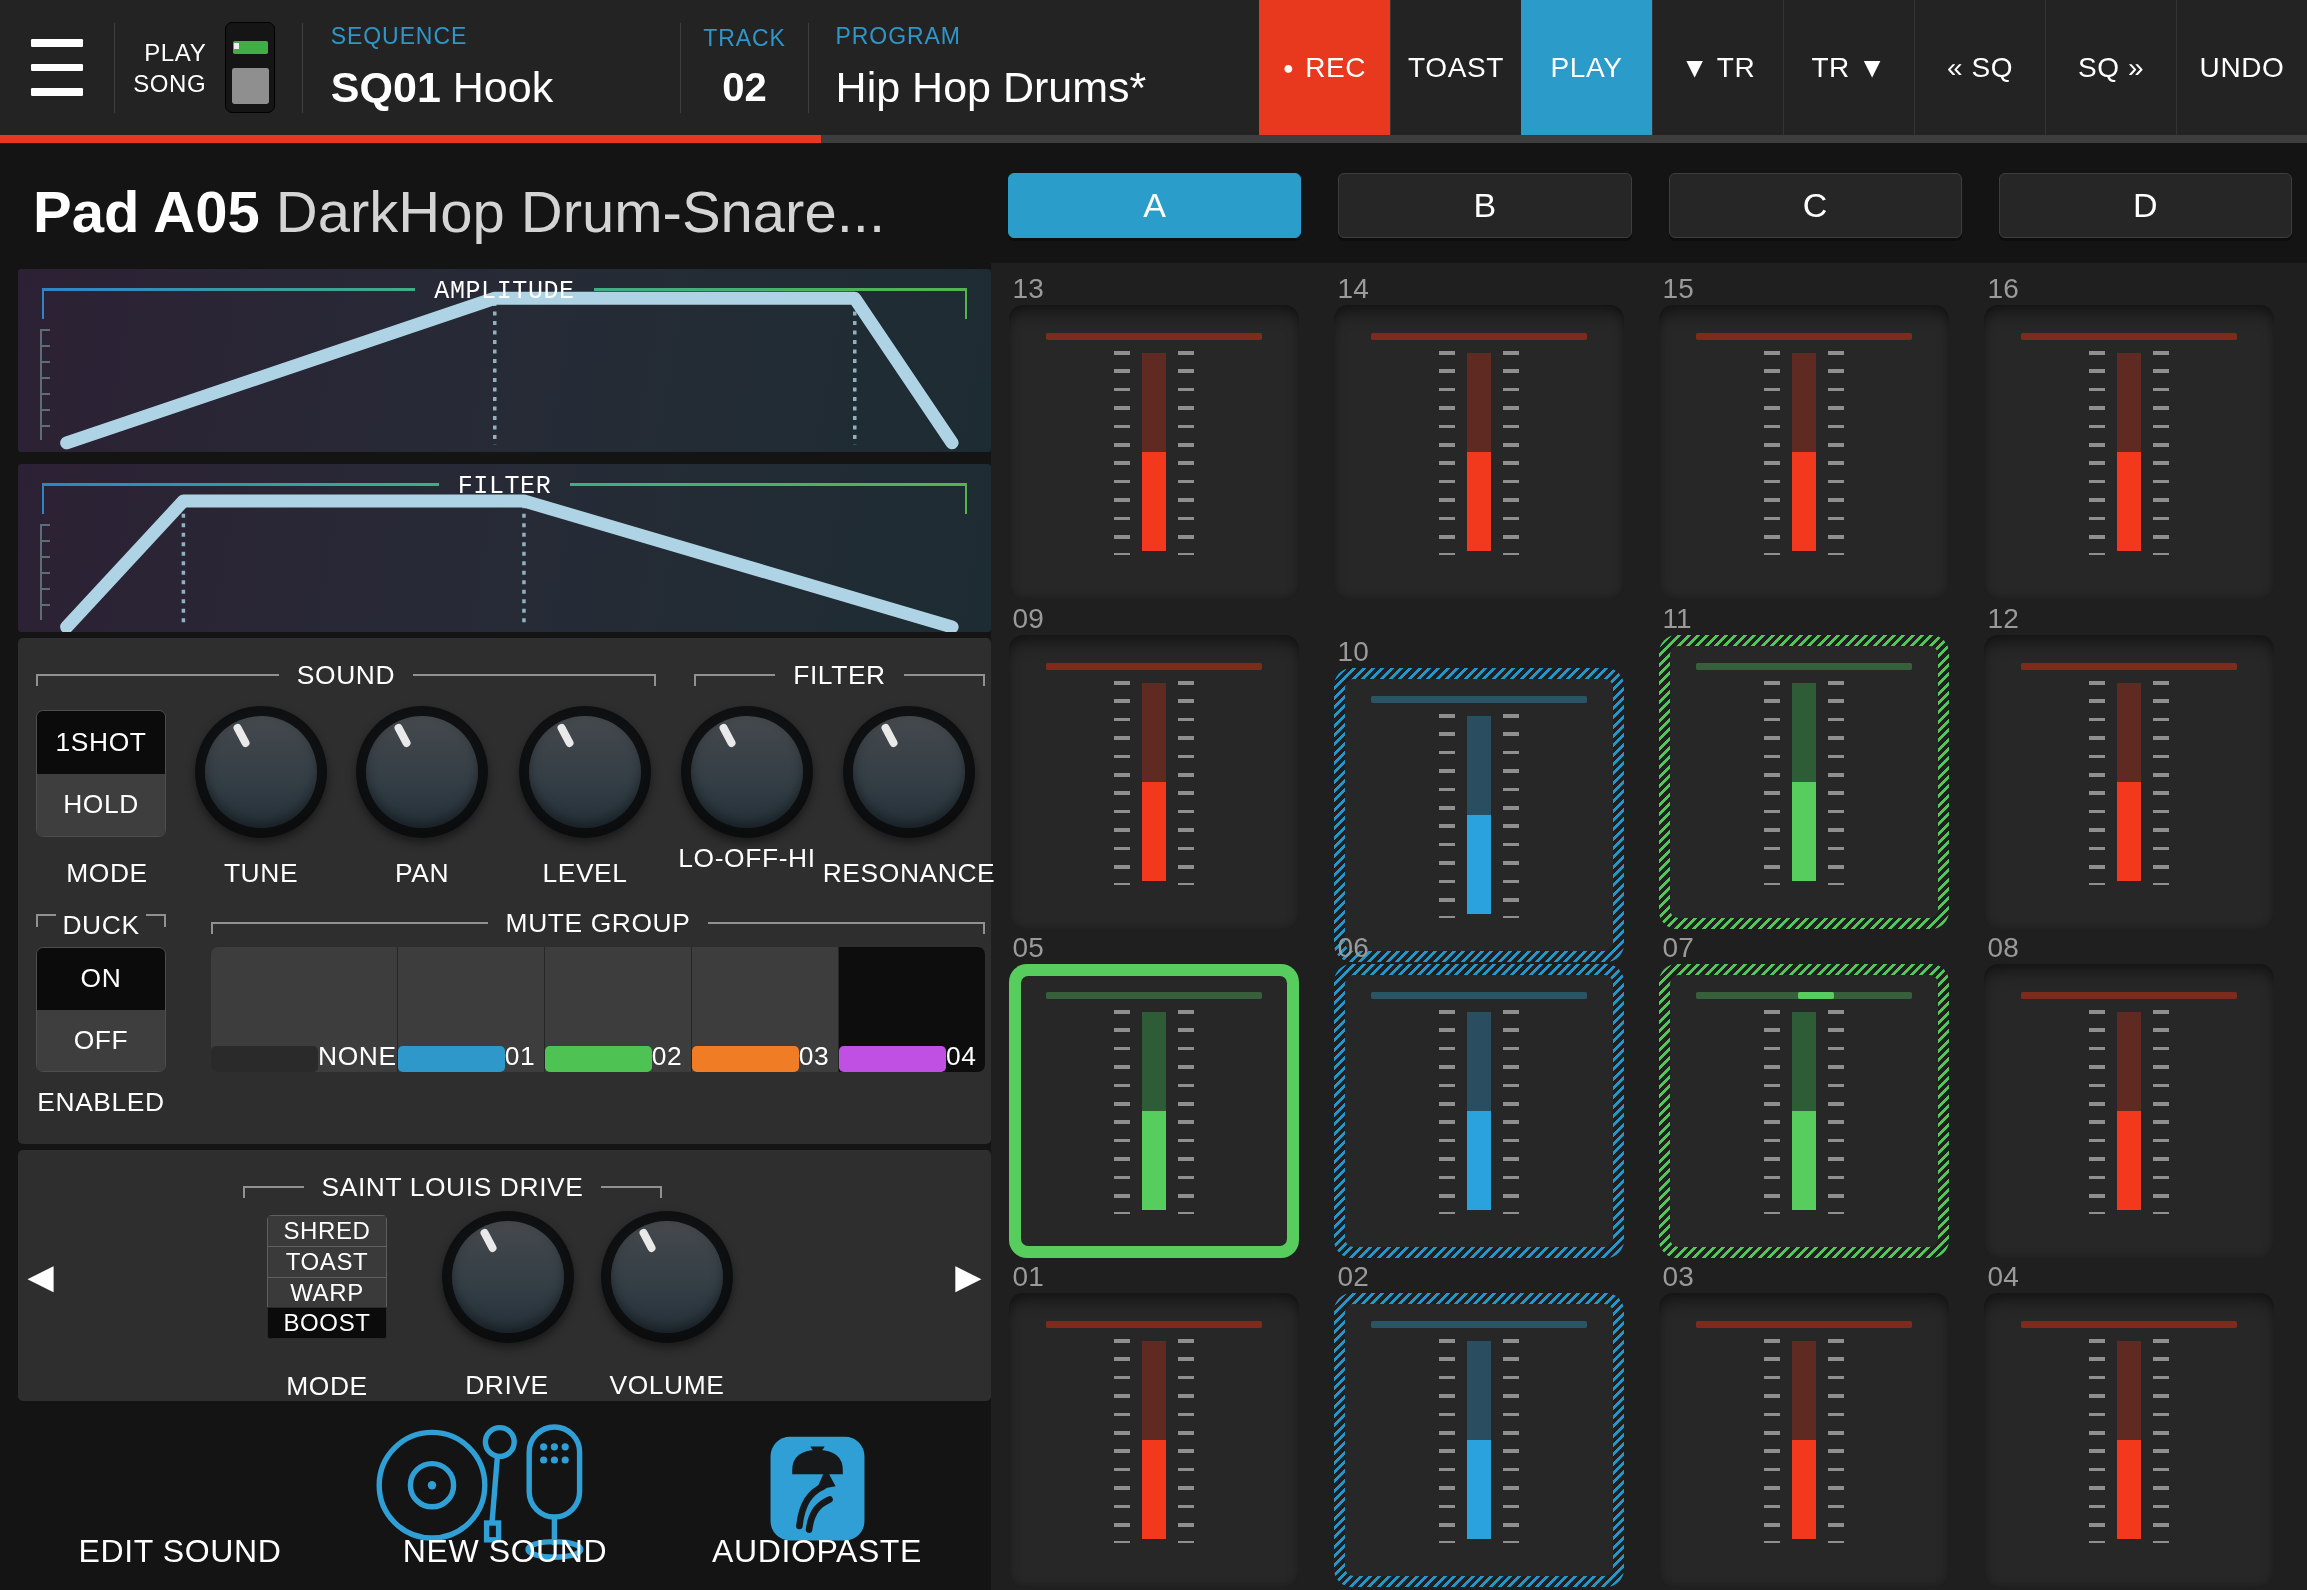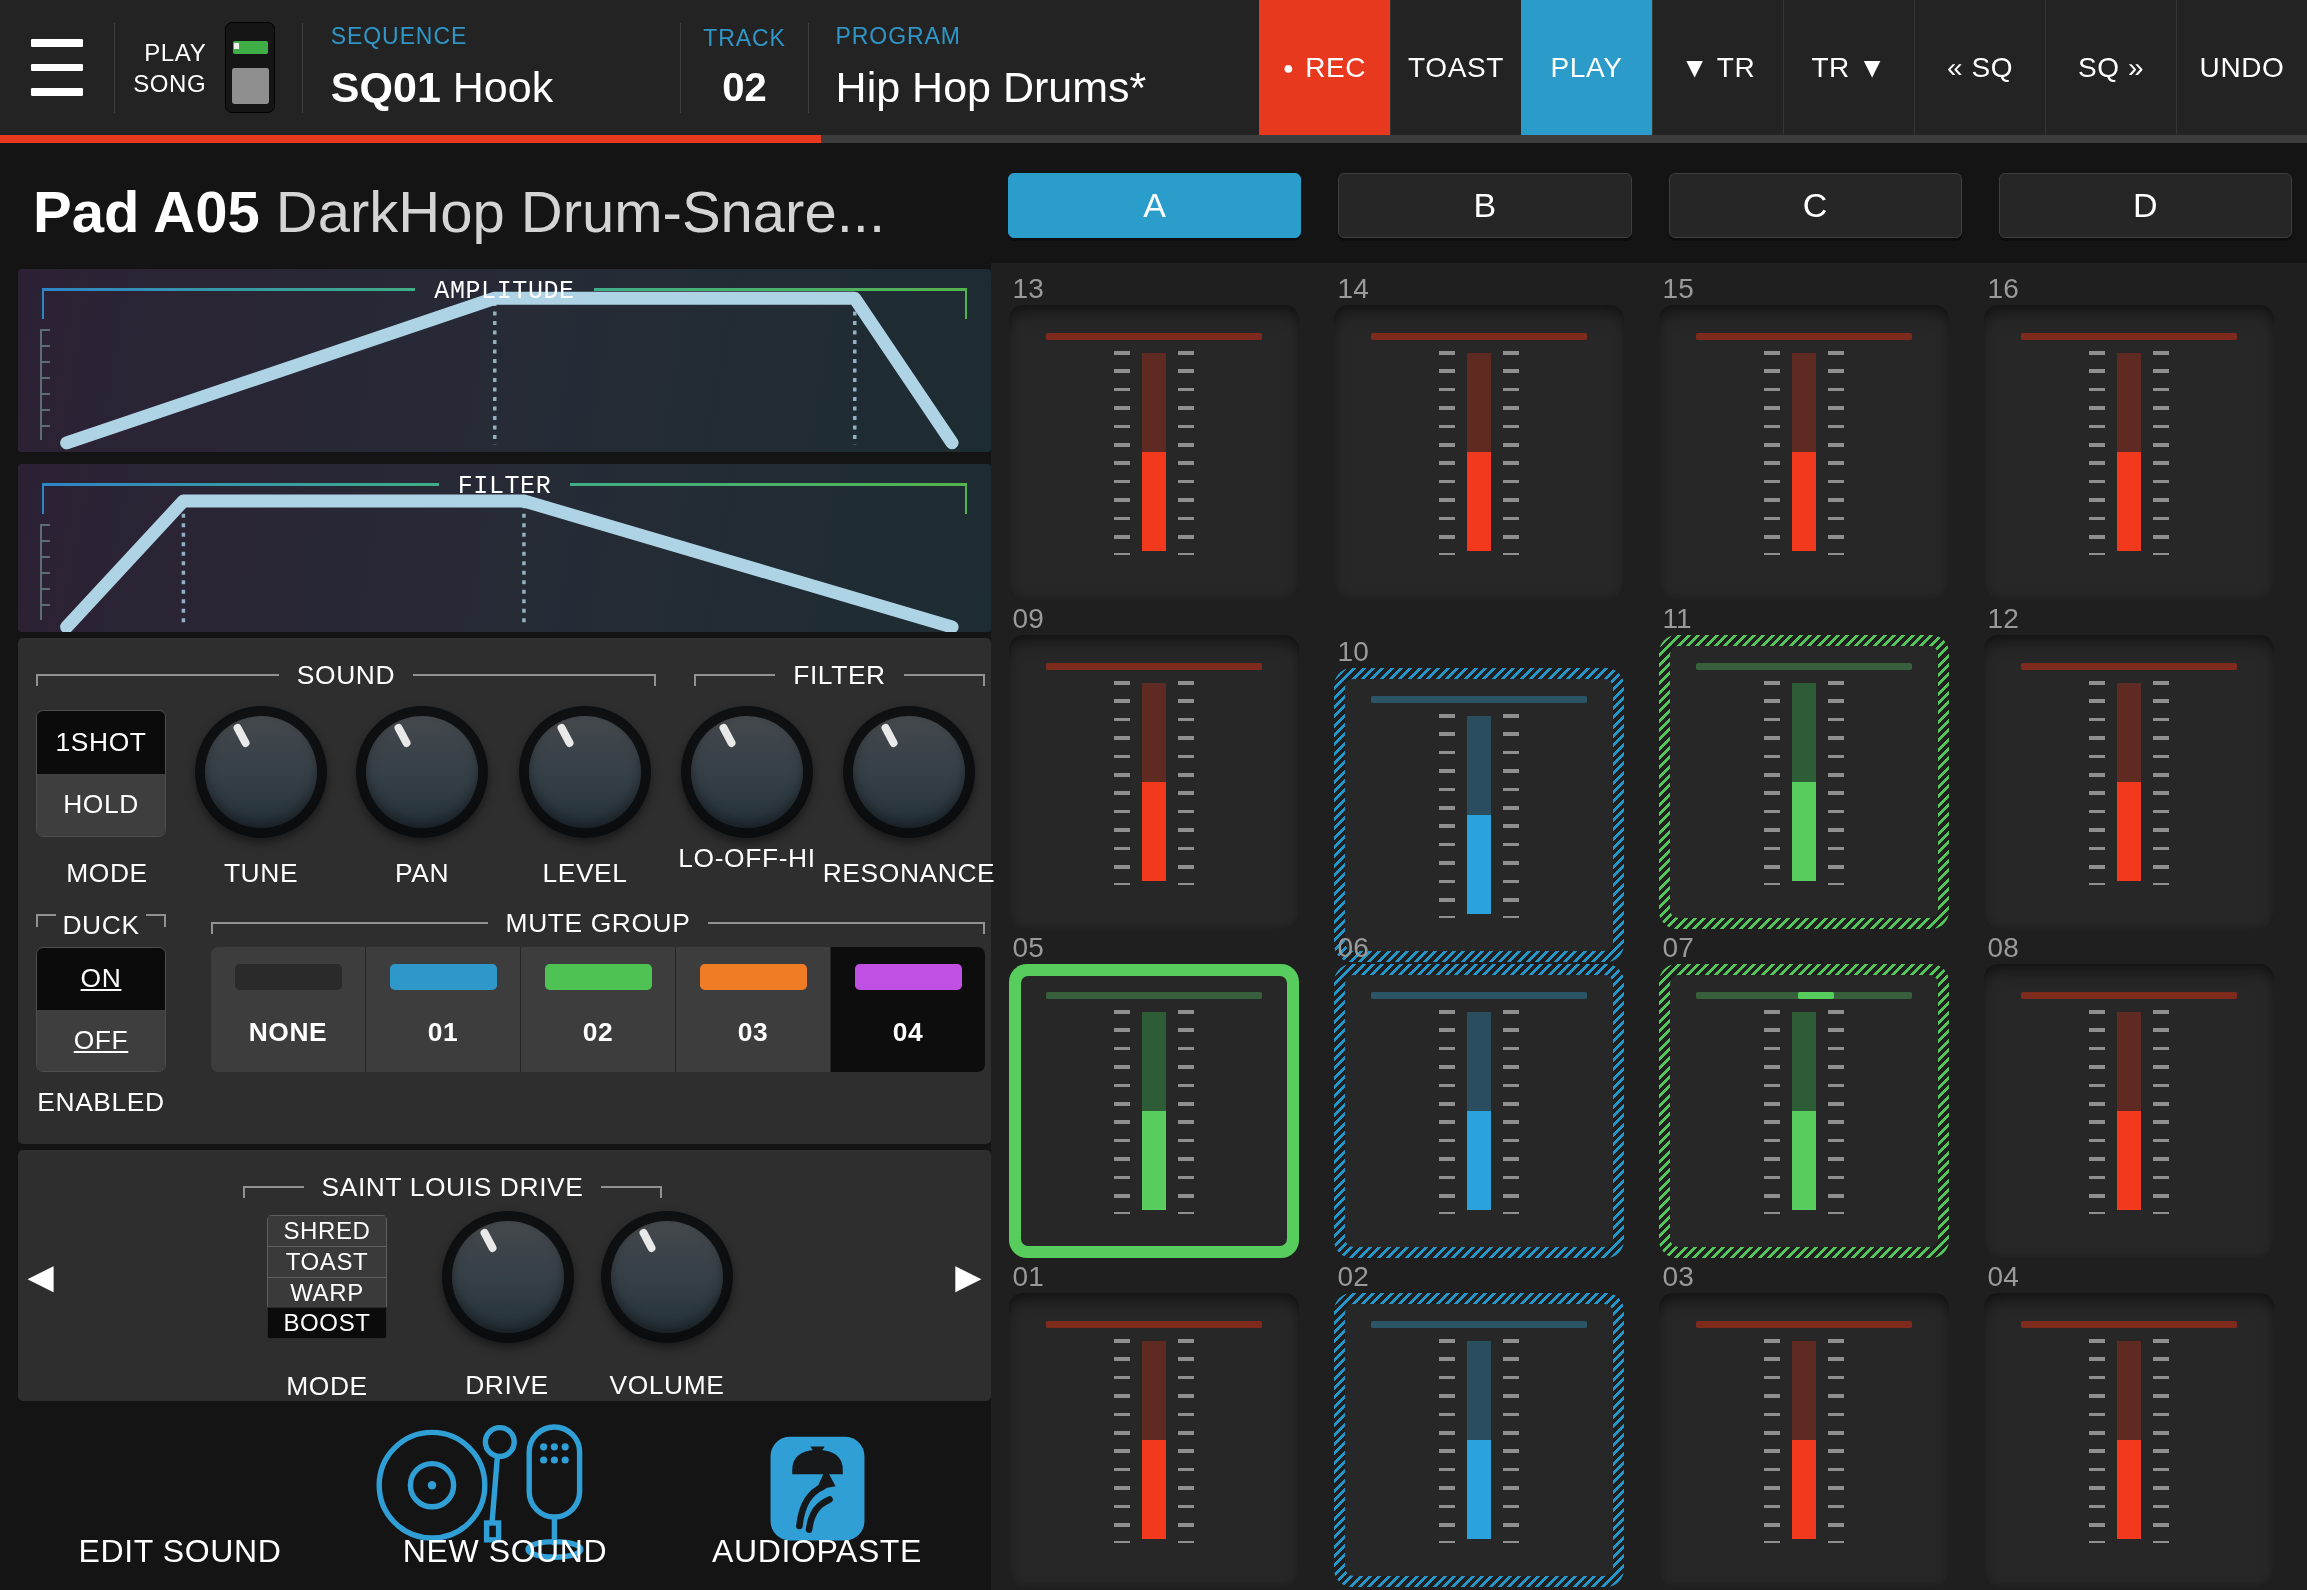--- a/index.html
+++ b/index.html
@@ -98,35 +98,35 @@
   .duck-bracket { position: absolute; left: 18px; top: 272px; width: 130px; display: flex; align-items: flex-start; justify-content: space-between; }
   .duck-bracket .corner { width: 20.4px; height: 13.2px; border-top: 2.4px solid #919191; margin-top: 3.6px; }
   .duck-bracket .corner.cl { border-left: 2.4px solid #919191; }
   .duck-bracket .corner.cr { border-right: 2.4px solid #919191; }
   .duck-bracket .blabel { font-size: 26.4px; letter-spacing: 0.6px; }
 
   .vtoggle { position: absolute; width: 130px; border-radius: 7.2px; overflow: hidden; border: 1.2px solid #4e4e4e; display: flex; flex-direction: column; cursor: pointer; }
   .vtoggle .tseg { flex: 1; display: flex; align-items: center; justify-content: center; font-size: 26.4px; background: #3e3e3e; letter-spacing: 0.6px; }
   .vtoggle .tseg.selected { background: #0b0b0b; }
   #mode-toggle { left: 18px; top: 72px; height: 127px; }
-  #duck-toggle { left: 18px; top: 309px; height: 125px; text-decoration: underline; }
+  #duck-toggle { left: 18px; top: 309px; height: 125px; }
 
   .knob { position: absolute; width: 132px; height: 132px; border-radius: 50%;
     background: radial-gradient(circle at 50% 42%, #17191b, #0a0c0e 72%);
     box-shadow: 0 4.8px 9.6px rgba(0,0,0,0.45); cursor: pointer; }
   .knob-face { position: absolute; inset: 10.2px; border-radius: 50%;
     background: linear-gradient(to bottom, #45494d, #333e45 58%, #253139);
     box-shadow: inset 0 -6px 10.8px rgba(0,0,0,0.35); }
   .knob-notch { position: absolute; left: 50%; top: 12px; width: 8.4px; height: 25px; margin-left: -4.2px;
     background: #e9e9e9; border-radius: 4.2px; transform-origin: 50% 54px; transform: rotate(-28deg); }
   .knob-label { position: absolute; width: 228px; text-align: center; font-size: 26.4px; letter-spacing: 0.6px; }
 
   .mute-control { position: absolute; left: 193px; top: 309px; width: 774px; height: 125px;
     display: flex; border-radius: 7.2px; overflow: hidden; }
-  .mseg { flex: 1; background: #3d3d3d; border-left: 1.2px solid #262626; display: flex; flex-direction: column; align-items: center; cursor: pointer; font-weight: bold; }
+  .mseg { flex: 1; background: #3d3d3d; border-left: 1.2px solid #262626; display: flex; flex-direction: row; align-items: flex-end; cursor: pointer; }
   .mseg:first-child { border-left: none; }
   .mseg.selected { background: #0d0d0d; }
   .mpill { margin-top: 17px; width: 107px; height: 26.4px; border-radius: 4.8px; }
   .mlabel { margin-top: 26.4px; font-size: 26.4px; letter-spacing: 0.6px; }
   .enabled-label { position: absolute; left: 18px; top: 449px; width: 130px; text-align: center; font-size: 26.4px; letter-spacing: 0.6px; }
 
   
   .drive-arrow { position: absolute; top: 50%; transform: translateY(-50%); font-size: 34px; color: #fff; cursor: pointer; line-height: 1; }
   .drive-arrow.prev { left: 9.6px; }
   .drive-arrow.next { right: 9.6px; }

